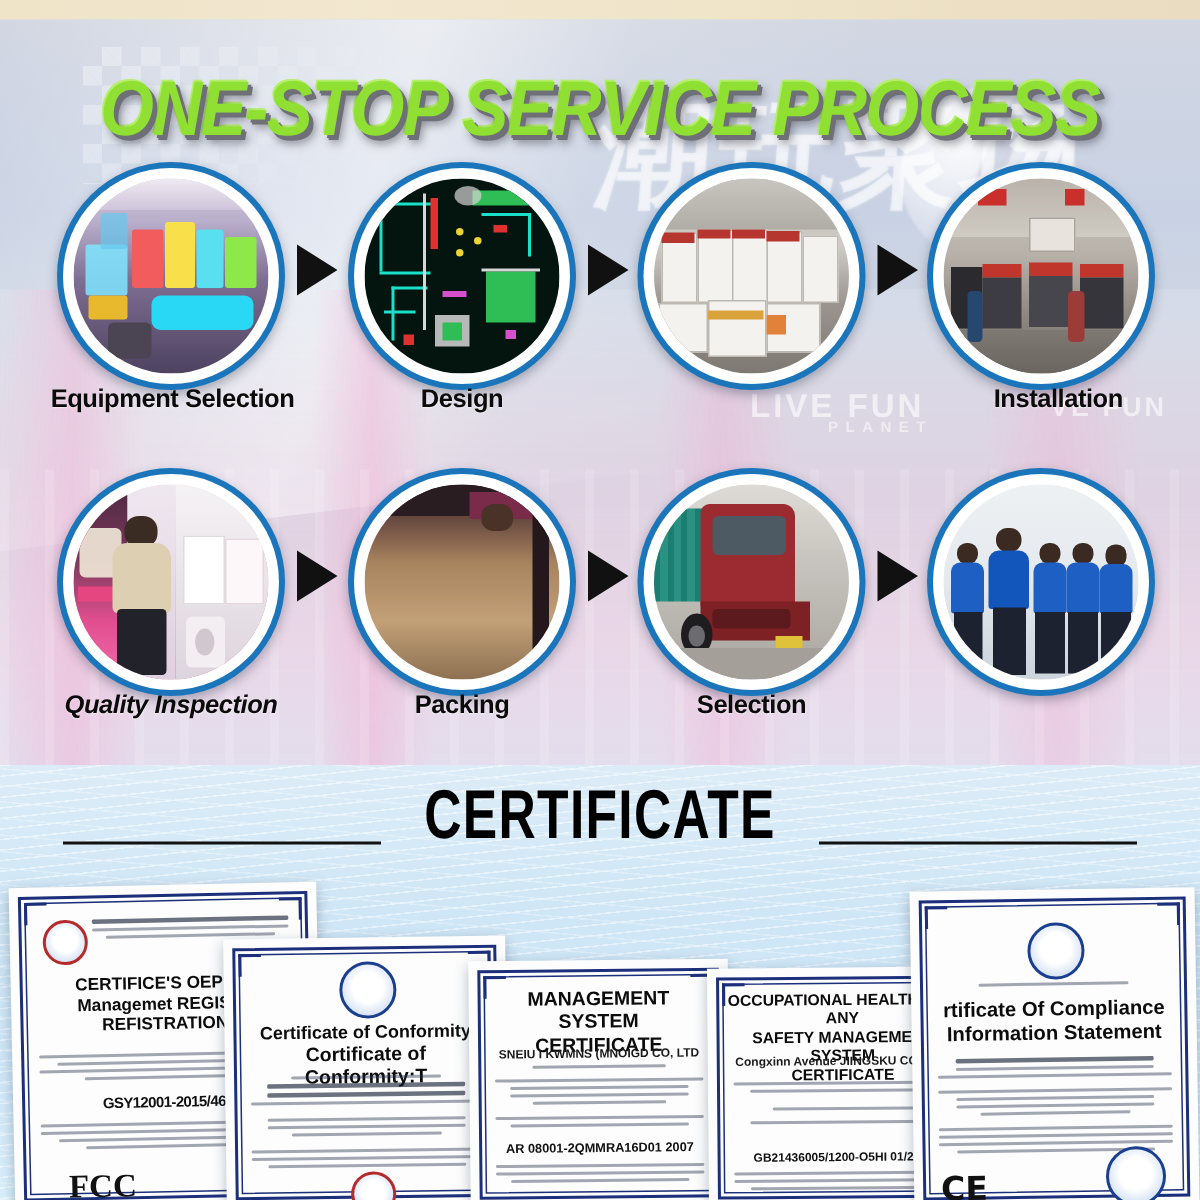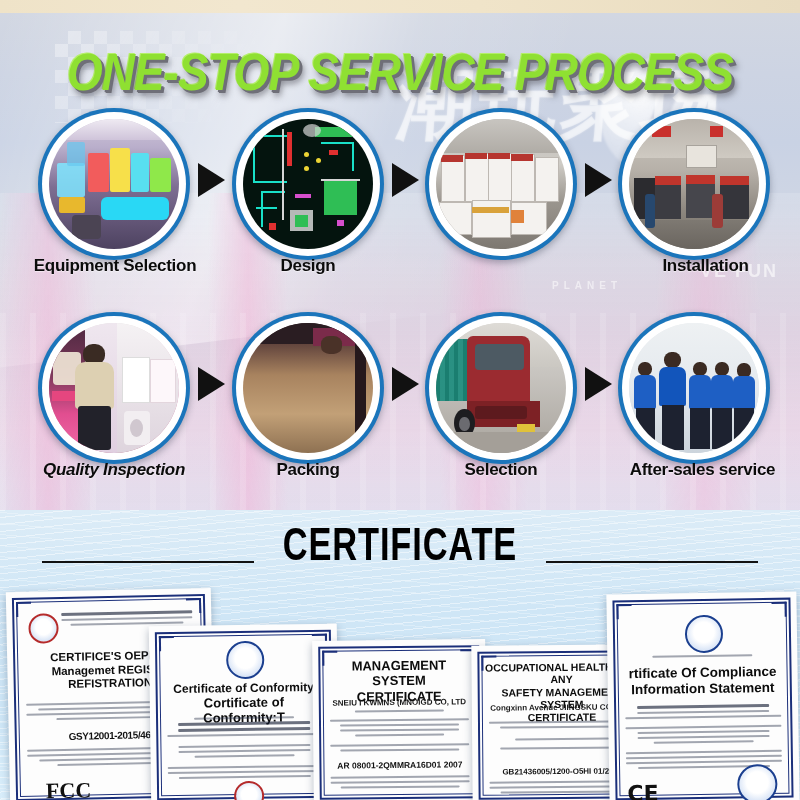--- a/index.html
+++ b/index.html
@@ -141,20 +141,21 @@
 
   <div class="top-strip"></div>
 
   <div class="process-bg">
     <div class="bg-sweep"></div>
     <div class="bg-checker"></div>
     <div class="bg-ball"></div>
     <div class="bg-chars">潮玩聚场</div>
     <div class="bg-neon"></div>
     <div class="bg-neon2"></div>
+    <div class="bg-logo-text" style="left:500px;top:245px;font-size:22px;color:rgba(255,255,255,.6);">LIVE FUN</div>
     <div class="bg-logo-text" style="left:552px;top:267px;font-size:10px;letter-spacing:5px;">PLANET</div>
     <div class="bg-logo-text" style="left:700px;top:248px;font-size:18px;color:rgba(255,255,255,.6);">VE FUN</div>
 
   </div>
 
   <h1 class="title">ONE-STOP SERVICE PROCESS</h1>
 
   <div class="circle" style="left:38px;top:108px;">
     <div class="ring"></div>
     <div class="photo">
@@ -346,21 +347,20 @@
         <div style="position:absolute;left:66%;top:30%;width:11%;height:11%;border-radius:45%;background:#3b2a22;"></div>
         <div style="position:absolute;left:63%;top:40%;width:17%;height:26%;background:#1e5fc4;border-radius:6px 6px 2px 2px;"></div>
         <div style="position:absolute;left:64%;top:65%;width:15%;height:32%;background:#1d2230;"></div>
 
         <div style="position:absolute;left:83%;top:31%;width:11%;height:11%;border-radius:45%;background:#3b2a22;"></div>
         <div style="position:absolute;left:80%;top:41%;width:17%;height:25%;background:#1e5fc4;border-radius:6px 6px 2px 2px;"></div>
         <div style="position:absolute;left:81%;top:65%;width:15%;height:32%;background:#1d2230;"></div>
       </div>
     </div>
   </div>
-  <div class="label" style="left:605px;top:460px;width:195px;">After-sales service</div>
 
   <div class="cert-bg">
     <div class="wave"></div>
   </div>
   <div class="cert-rule left"></div>
   <div class="cert-rule right"></div>
   <div class="cert-title">CERTIFICATE</div>
 
   <div class="cert" style="left:8px;top:590px;width:205px;height:215px;transform:rotate(-1.2deg);">
     <div class="ib"></div>

